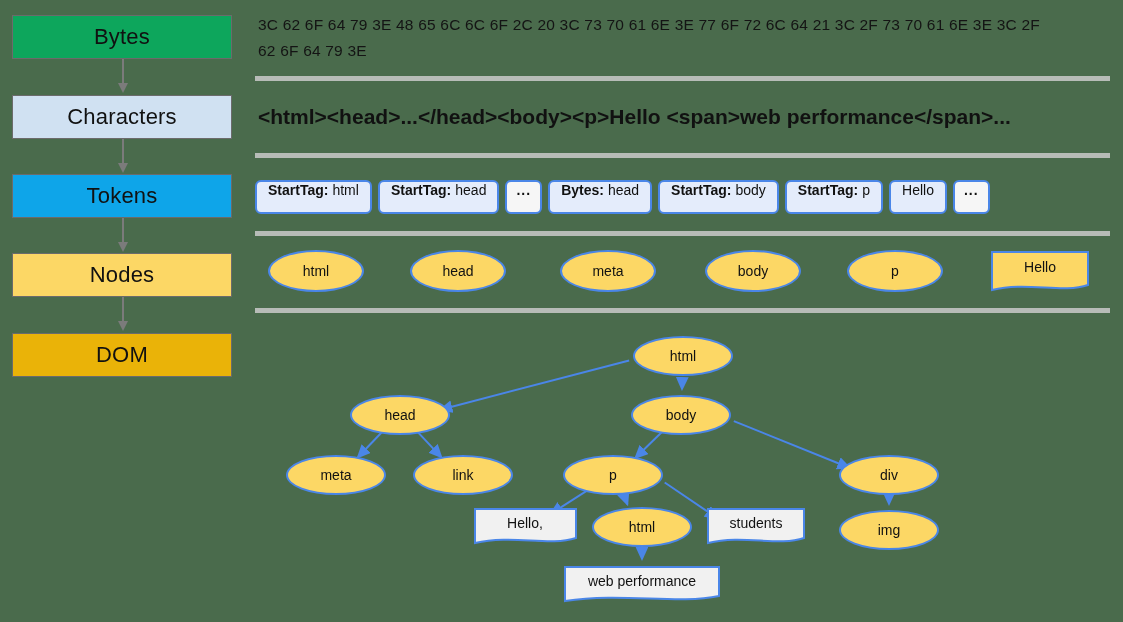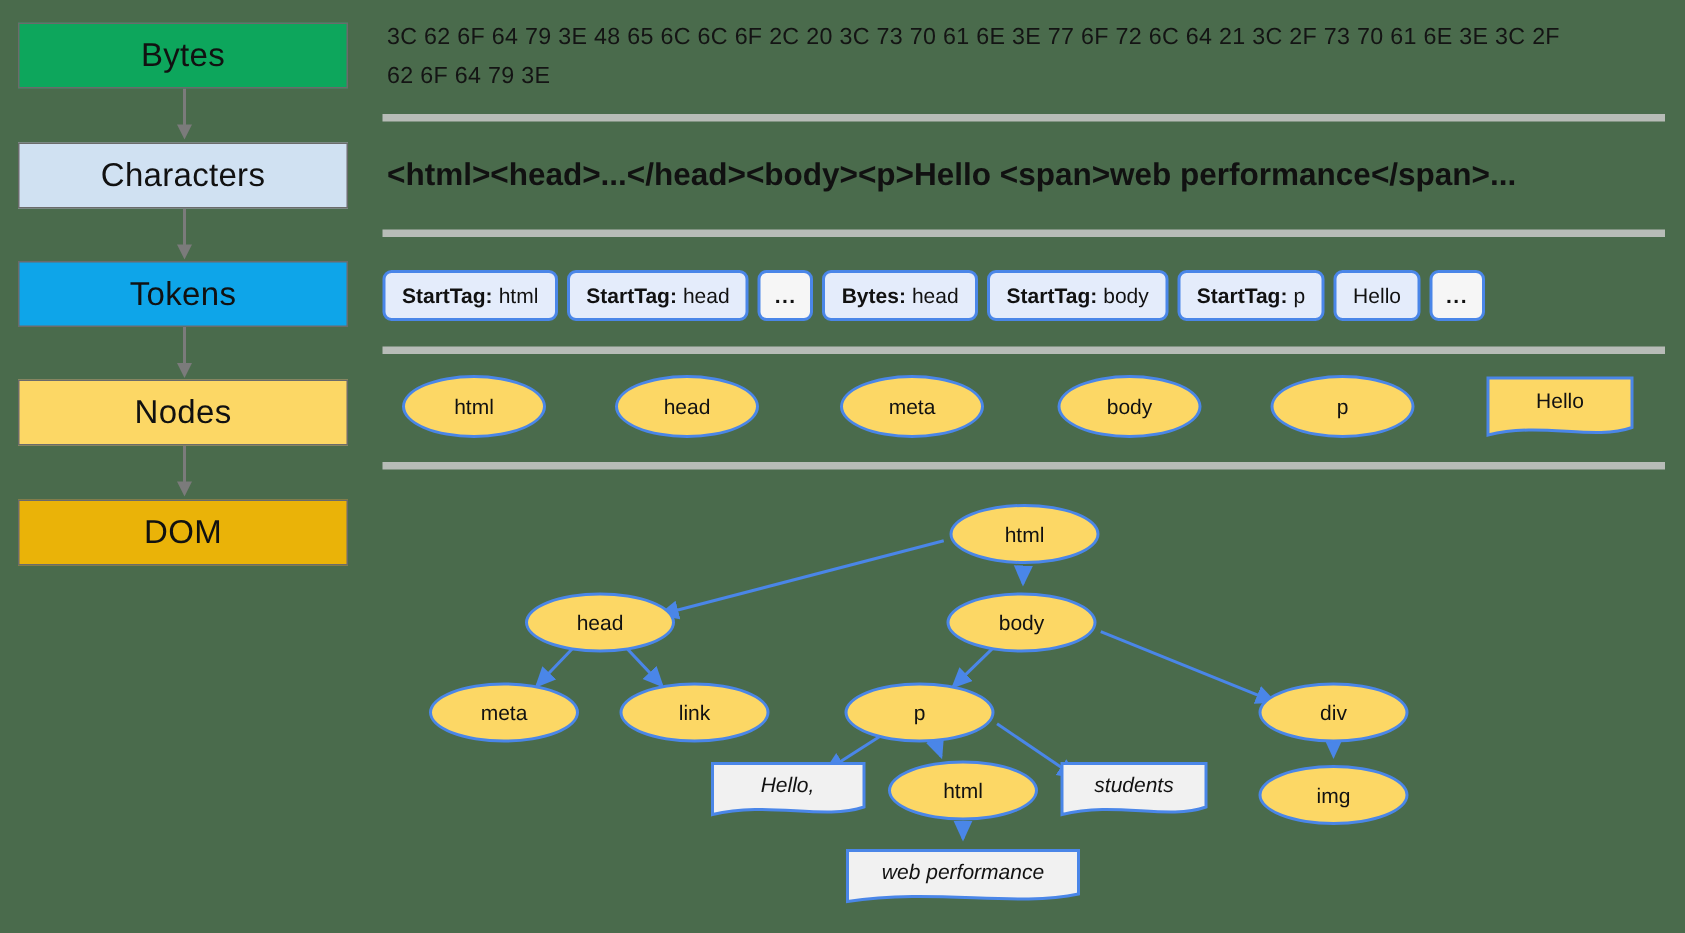--- a/index.html
+++ b/index.html
@@ -106,21 +106,20 @@
     align-items: center;
     gap: 6px;
   }
   .token {
     height: 34px;
     padding: 0 11px;
     border: 2px solid #4a86e8;
     border-radius: 6px;
     background: #e4ecfb;
     display: flex;
-    align-items: center;
     justify-content: center;
     font-size: 14px;
     color: #111;
     white-space: nowrap;
   }
   .token.ellipsis { background: #f6f6f6; padding: 0 9px; font-weight: bold; letter-spacing:1px;}
   .token b { font-weight: bold; margin-right: 4px; }
 
   
   #nodes-row {
@@ -182,21 +181,20 @@
     border: 2px solid #4a86e8;
     border-radius: 50%;
   }
   .tdoc { position: absolute; z-index: 2; }
   .tdoc .doc-label {
     position: absolute;
     left: 0; right: 0; top: 8px;
     text-align: center;
     font-size: 14px;
     color: #111;
-    font-style: italic;
   }
 </style>
 </head>
 <body>
 
 <div id="pipeline">
 
   <div class="stage-box stage-bytes">
     <span>Bytes</span>
   </div>

